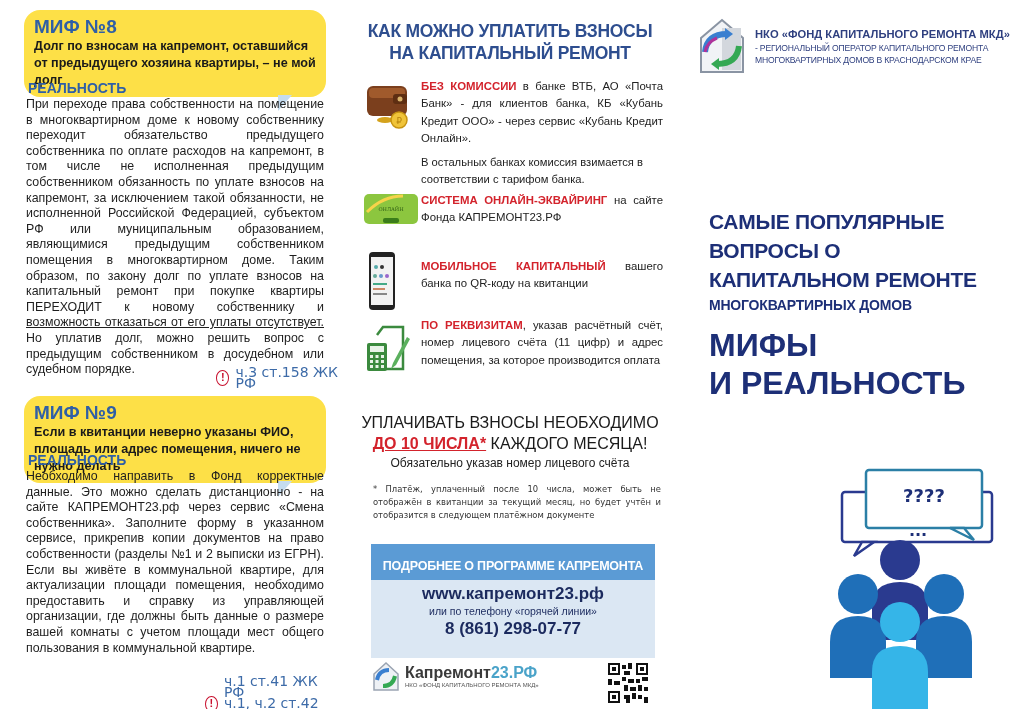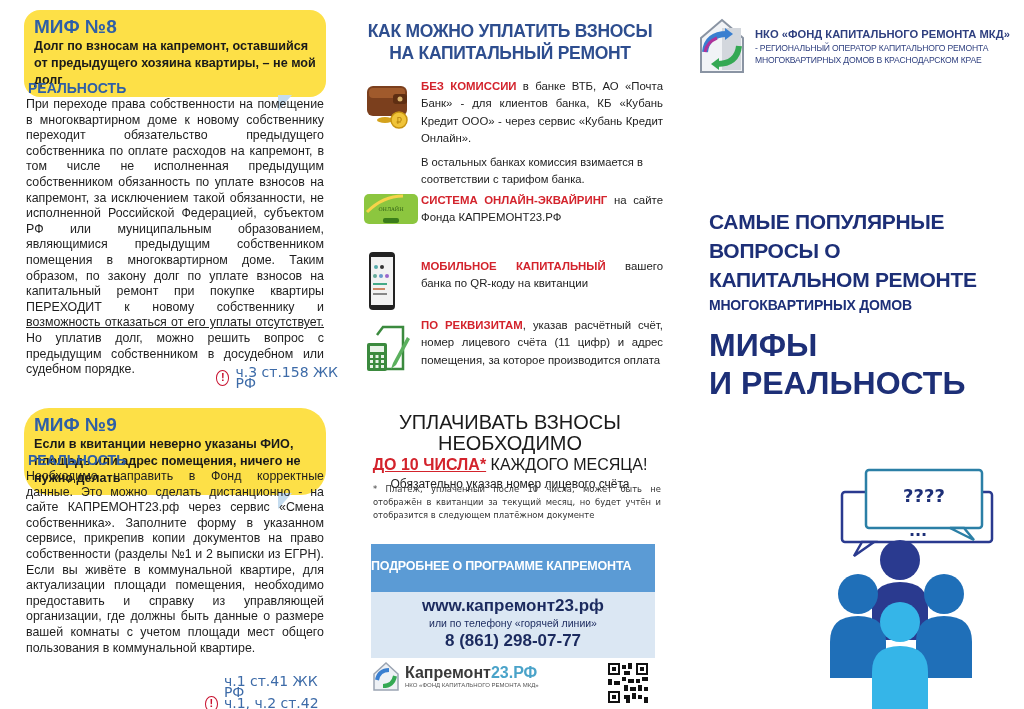--- a/index.html
+++ b/index.html
@@ -39,30 +39,30 @@
   
   .mid-title { position: absolute; left: 0; top: 20px; width: 330px; text-align: center;
     font-size: 17.5px; font-weight: bold; color: #2e4e8f; line-height: 22px; letter-spacing: -0.3px; }
   .method { position: absolute; left: 18px; width: 300px; display: flex; }
   .method-icon { width: 58px; flex: 0 0 58px; position: relative; }
   .method-text { font-size: 11.4px; line-height: 17.4px; text-align: justify; color: #222; }
   .red { color: #d3232c; font-weight: bold; }
   .method-note { font-size: 11.2px; line-height: 17px; color: #222; margin-top: 6px; }
 
   .deadline { position: absolute; left: 0; top: 412px; width: 330px; text-align: center; }
-  .deadline-l1 { font-size: 20px; color: #1a1a1a; line-height: 21px; }
+  .deadline-l1 { font-size: 16px; color: #1a1a1a; line-height: 21px; }
   .deadline-l2 { font-size: 16px; color: #1a1a1a; line-height: 21px; }
   .deadline-l2 .red { text-decoration: underline; }
   .deadline-l3 { font-size: 12px; color: #222; line-height: 18px; }
   .footnote { position: absolute; left: 28px; top: 483px; width: 288px; font-size: 8.4px;
     line-height: 13px; color: #333; text-align: justify; font-family: "DejaVu Sans", sans-serif; }
 
   .info-box { position: absolute; left: 26px; top: 544px; width: 284px; height: 114px; background: #dbe7f3; }
-  .info-head { height: 48px; background: #5b9bd5; color: #fff; font-weight: bold;
-    font-size: 12.5px; line-height: 44px; letter-spacing: -0.2px; }
+  .info-head { height: 36px; background: #5b9bd5; color: #fff; font-weight: bold;
+    font-size: 12.5px; text-align: center; line-height: 44px; letter-spacing: -0.2px; }
   .info-url { text-align: center; font-size: 17px; font-weight: bold; color: #1b2a5e; margin-top: 4px; line-height: 20px; }
   .info-sub { text-align: center; font-size: 10.5px; color: #1b2a5e; line-height: 14px; }
   .info-phone { text-align: center; font-size: 17px; font-weight: bold; color: #1b2a5e; line-height: 22px; }
 
   .brand { position: absolute; left: 26px; top: 660px; display: flex; align-items: center; gap: 4px; }
   .brand-name { font-size: 16px; font-weight: bold; color: #3a3a3a; line-height: 18px; }
   .brand-name .accent { color: #4aa3c9; }
   .brand-sub { font-size: 6px; color: #555; }
   .qr { position: absolute; left: 263px; top: 663px; width: 40px; height: 40px; }
 
@@ -84,21 +84,21 @@
     <div class="myth-title">МИФ №8</div>
     <div class="myth-text">Долг по взносам на капремонт, оставшийся от предыдущего хозяина квартиры, – не мой долг</div>
   </div>
   <div class="reality-title" style="top:80px;">РЕАЛЬНОСТЬ</div>
   <div class="reality-text" style="top:97px;"><span>При переходе права собственности на помещение в многоквартирном доме к новому собственнику переходит обязательство предыдущего собственника по оплате расходов на капремонт, в том числе не исполненная предыдущим собственником обязанность по уплате взносов на капремонт, за исключением такой обязанности, не исполненной Российской Федерацией, субъектом РФ или муниципальным образованием, являющимися предыдущим собственником помещения в многоквартирном доме. Таким образом, по закону долг по уплате взносов на капитальный ремонт при покупке квартиры ПЕРЕХОДИТ к новому собственнику и </span><u>возможность отказаться от его уплаты отсутствует. </u><span>Но уплатив долг, можно решить вопрос с предыдущим собственником в досудебном или судебном порядке.</span></div>
   <div class="law-ref" style="left:216px; top:367px;">
     <span class="warn-icon">!</span>
     <span class="law-text">ч.3 ст.158 ЖК РФ</span>
   </div>
 
-  <div class="myth-bubble" style="top:408px;border-radius:25px;">
+  <div class="myth-bubble" style="top:396px;">
     <div class="myth-title">МИФ №9</div>
     <div class="myth-text">Если в квитанции неверно указаны ФИО, площадь или адрес помещения, ничего не нужно делать</div>
   </div>
   <div class="reality-title" style="top:452px;">РЕАЛЬНОСТЬ</div>
   <div class="reality-text" style="top:469px;">Необходимо направить в Фонд корректные данные. Это можно сделать дистанционно - на сайте КАПРЕМОНТ23.рф через сервис «Смена собственника». Заполните форму в указанном сервисе, прикрепив копии документов на право собственности (разделы №1 и 2 выписки из ЕГРН). Если вы живёте в коммунальной квартире, для актуализации площади помещения, необходимо предоставить и справку из управляющей организации, где должны быть данные о размере вашей комнаты с учетом площади мест общего пользования в коммунальной квартире.</div>
   <div class="law-ref" style="left:205px; top:676px;">
     <span class="warn-icon">!</span>
     <div>
       <div class="law-text">ч.1 ст.41 ЖК РФ</div>
       <div class="law-text">ч.1, ч.2 ст.42 ЖК РФ</div>

